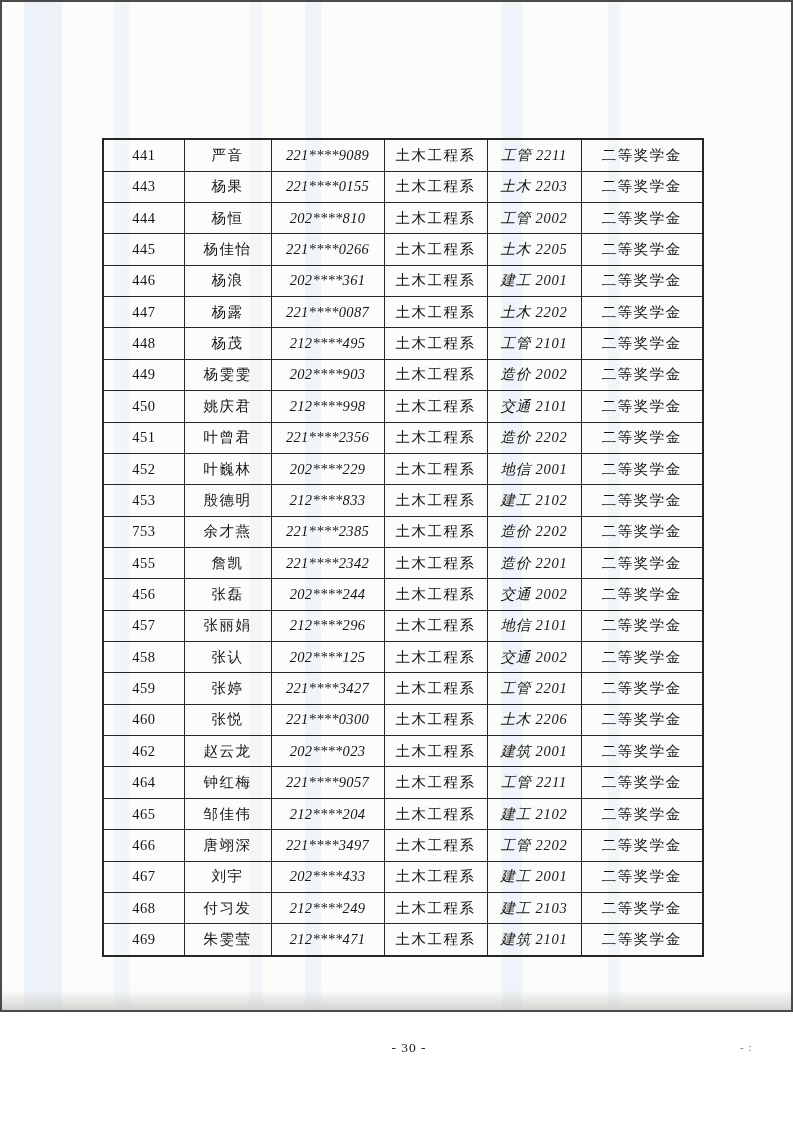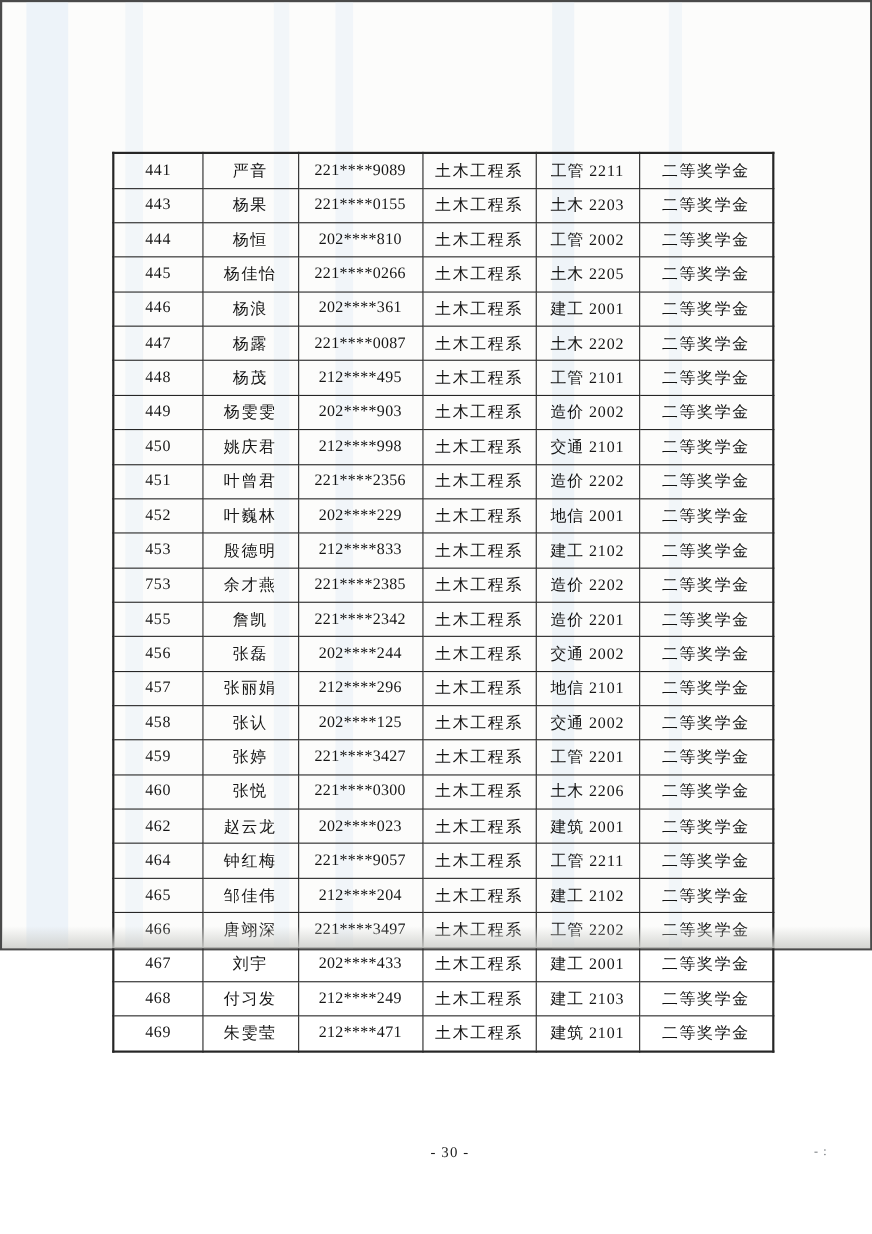--- a/index.html
+++ b/index.html
@@ -8,21 +8,21 @@
     width: 793px;
     height: 1122px;
     background: #ffffff;
     font-family: "Liberation Serif", "DejaVu Serif", serif;
     overflow: hidden;
   }
   .page {
     position: absolute;
     inset: 0;
     width: 793px;
-    height: 864px;
+    height: 1012px;
     box-sizing: border-box;
     border: 2px solid #4a4a4a;
     background: #fcfcfb;
   }
   
   .streak {
     position: absolute;
     top: 0;
     bottom: 0;
     background: #dce9f6;
@@ -57,23 +57,23 @@
     text-align: center;
     vertical-align: middle;
     padding: 0;
     font-size: 14.5px;
     color: #151515;
     white-space: nowrap;
     overflow: hidden;
   }
   td.col-serial     { font-size: 15px; letter-spacing: .5px; }
   td.col-name       { letter-spacing: 1.5px; }
-  td.col-student_id { font-size: 15px; letter-spacing: .3px; }
+  td.col-student_id { font-size: 15px; letter-spacing: .3px; font-style: italic; }
   td.col-department { letter-spacing: 1.5px; }
-  td.col-class      { letter-spacing: .8px; }
+  td.col-class      { letter-spacing: .8px; font-style: italic; }
   td.col-award      { letter-spacing: 1.5px; }
   .footer-page-num {
     position: absolute;
     top: 1038px;
     left: 0;
     width: 814px; 
     text-align: center;
     font-size: 13.5px;
     color: #1b1b1b;
     letter-spacing: 1px;

